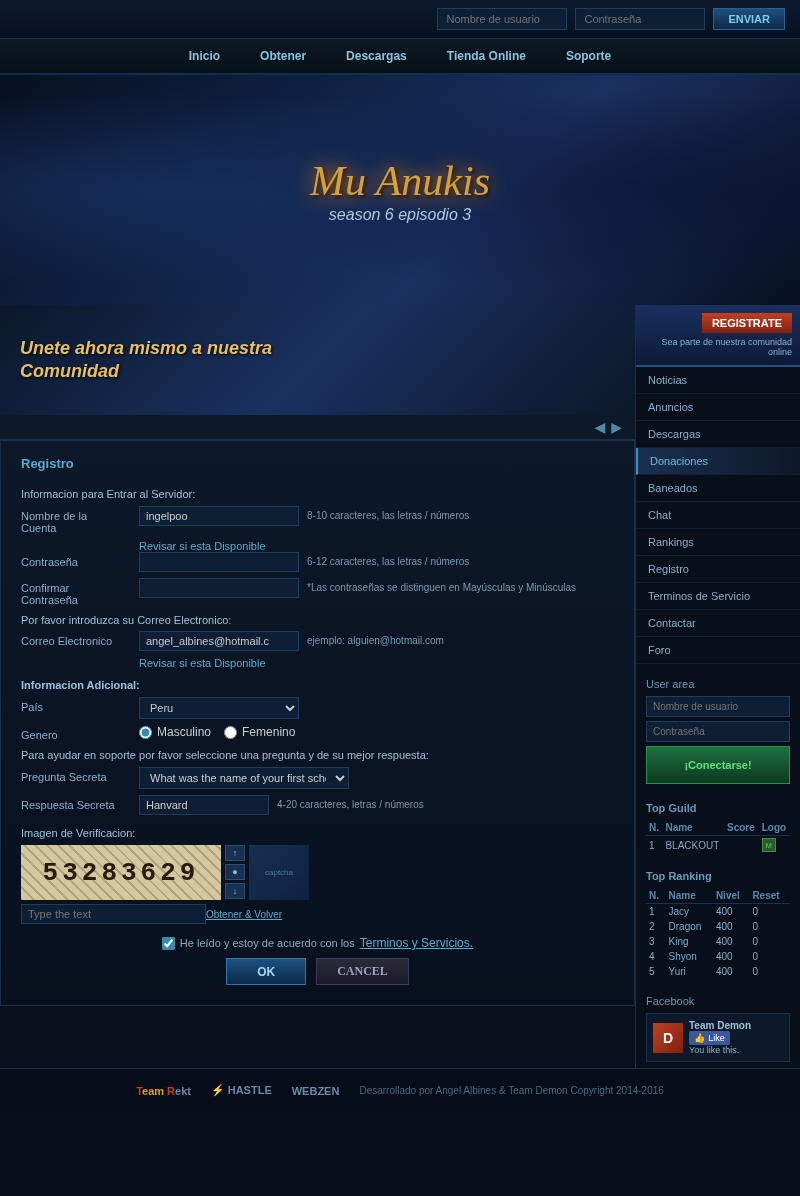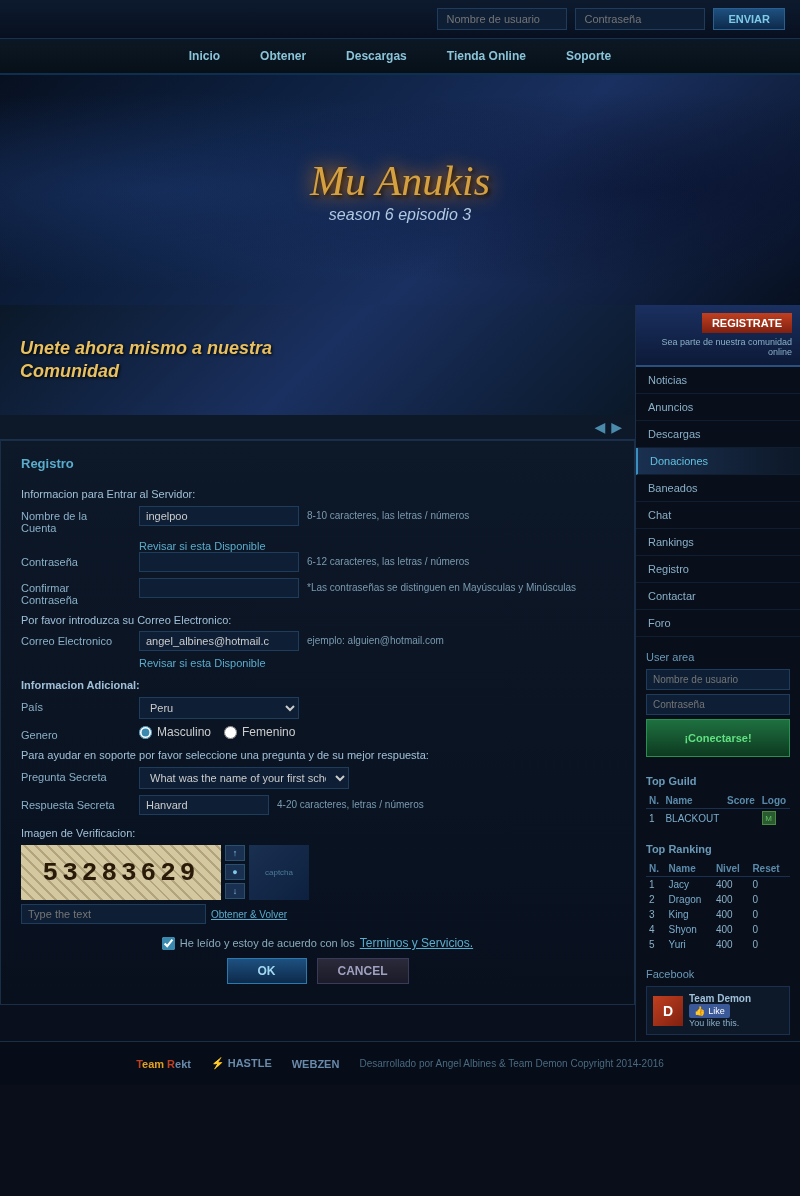--- a/index.html
+++ b/index.html
@@ -311,21 +311,20 @@
       height: 16px;
       font-size: 9px;
       cursor: pointer;
       display: flex;
       align-items: center;
       justify-content: center;
     }
 
     #captcha-type-row {
       display: flex;
-      gap: 5px;
       margin-top: 4px;
       align-items: center;
     }
     #captcha-type-input {
       background: #0d1e35;
       border: 1px solid #1e3d5c;
       color: #ccc;
       padding: 3px 6px;
       font-size: 11px;
       width: 185px;
@@ -373,20 +372,21 @@
     }
     .btn-cancel {
       background: linear-gradient(180deg, #2a2a3a 0%, #1a1a28 100%);
       border: 1px solid #3a3a5a;
       color: #a0a0c0;
       padding: 5px 20px;
       font-size: 12px;
       font-weight: bold;
       cursor: pointer;
       text-transform: uppercase;
+      font-family: Liberation Serif, serif;
     }
 
     
     #right-sidebar {
       width: 165px;
       min-width: 165px;
       background: #080e1a;
       border-left: 1px solid #1a2e48;
     }
 
@@ -769,20 +769,21 @@
     </div>
 
     <div class="sidebar-menu-item">Noticias</div>
     <div class="sidebar-menu-item">Anuncios</div>
     <div class="sidebar-menu-item">Descargas</div>
     <div class="sidebar-menu-item active">Donaciones</div>
     <div class="sidebar-menu-item">Baneados</div>
     <div class="sidebar-menu-item">Chat</div>
     <div class="sidebar-menu-item">Rankings</div>
     <div class="sidebar-menu-item">Registro</div>
+    <div class="sidebar-menu-item">Terminos de Servicio</div>
     <div class="sidebar-menu-item">Contactar</div>
     <div class="sidebar-menu-item">Foro</div>
 
     <div id="user-area">
       <div id="user-area-title">User area</div>
       <input class="user-input" type="text" placeholder="Nombre de usuario" style="">
       <input class="user-input" type="password" placeholder="Contraseña" style="">
       <div id="connect-btn">¡Conectarse!</div>
     </div>
 

